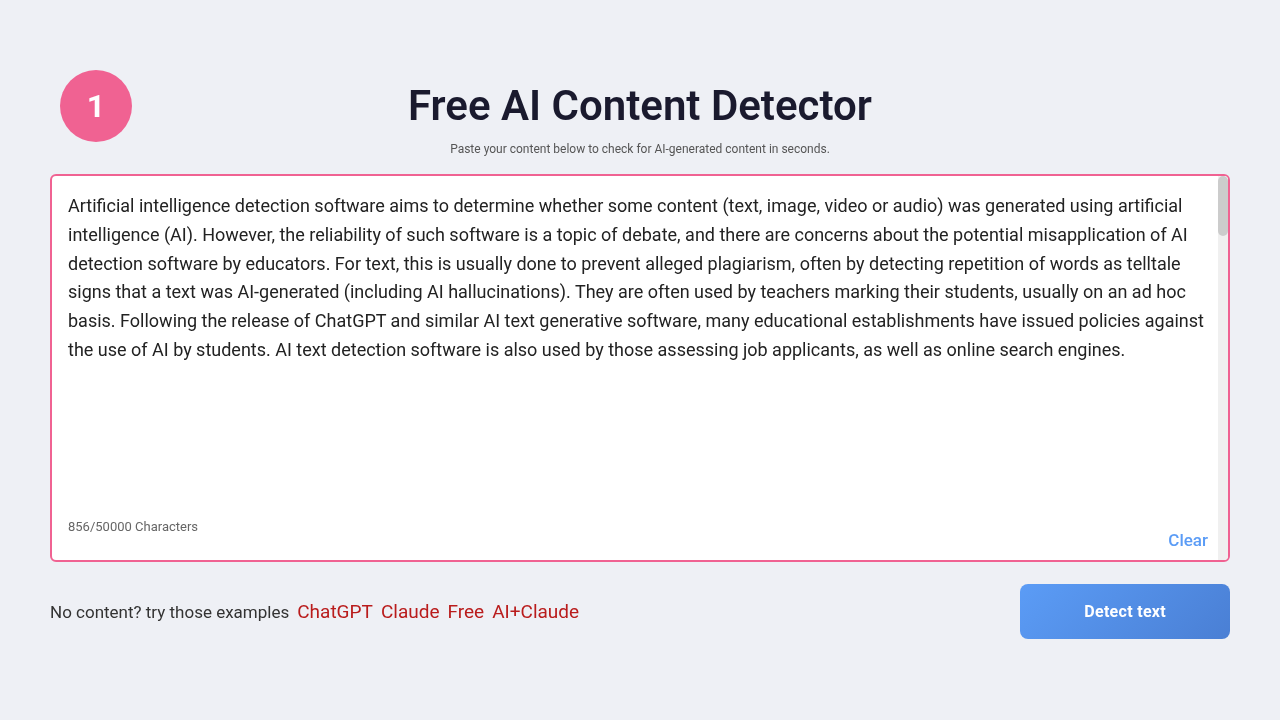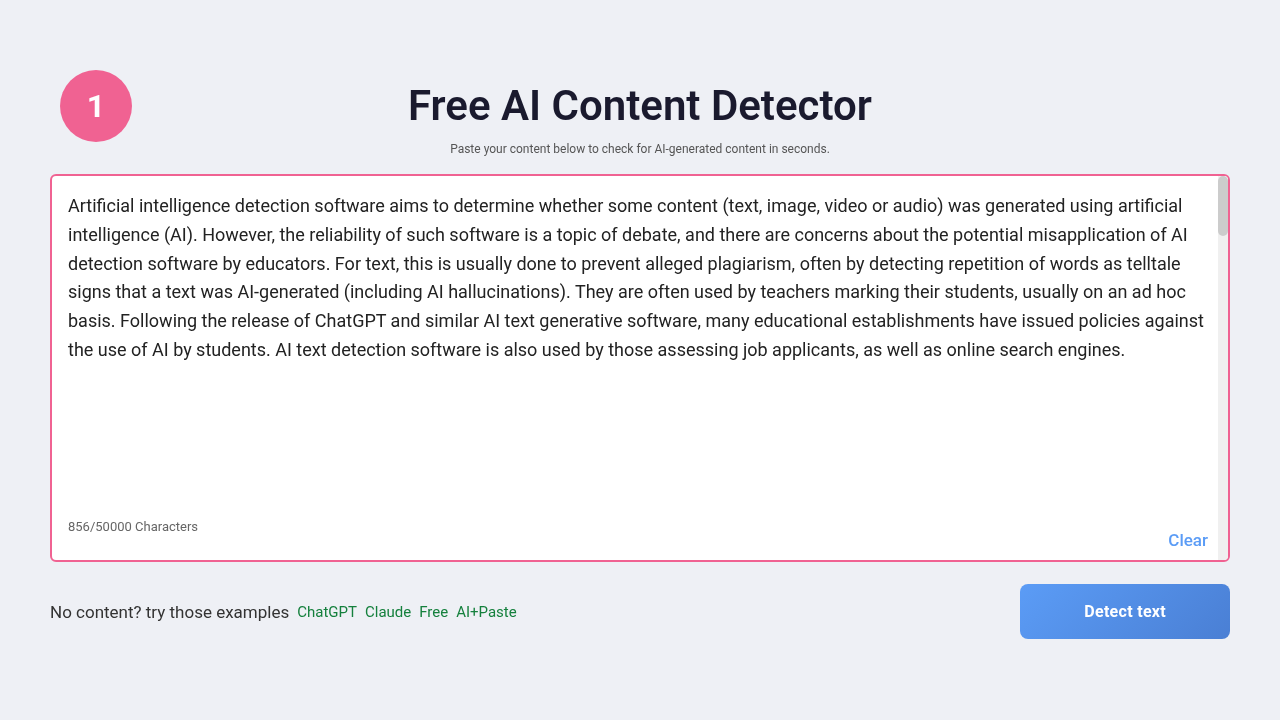--- a/index.html
+++ b/index.html
@@ -156,23 +156,23 @@
       align-items: center;
       gap: 8px;
       font-size: 17px;
     }
 
     .no-content-text {
       color: #333;
     }
 
     .example-link {
-      color: #15803d;
+      color: #b91c1c;
       text-decoration: none;
-      font-size: 15px;
+      font-size: 19px;
       cursor: pointer;
       background: none;
       border: none;
       font-family: inherit;
     }
 
     .detect-btn {
       background: linear-gradient(135deg, #5b9cf6, #4a7fd4);
       color: white;
       border: none;
@@ -210,18 +210,18 @@
       <button class="clear-btn">Clear</button>
     </div>
   </div>
 
   <div class="bottom-bar">
     <div class="examples-section">
       <span class="no-content-text">No content? try those examples</span>
       <button class="example-link">ChatGPT</button>
       <button class="example-link">Claude</button>
       <button class="example-link">Free</button>
-      <button class="example-link">AI+Paste</button>
+      <button class="example-link">AI+Claude</button>
     </div>
     <button class="detect-btn">Detect text</button>
   </div>
 
 </div>
 
 </body></html>

